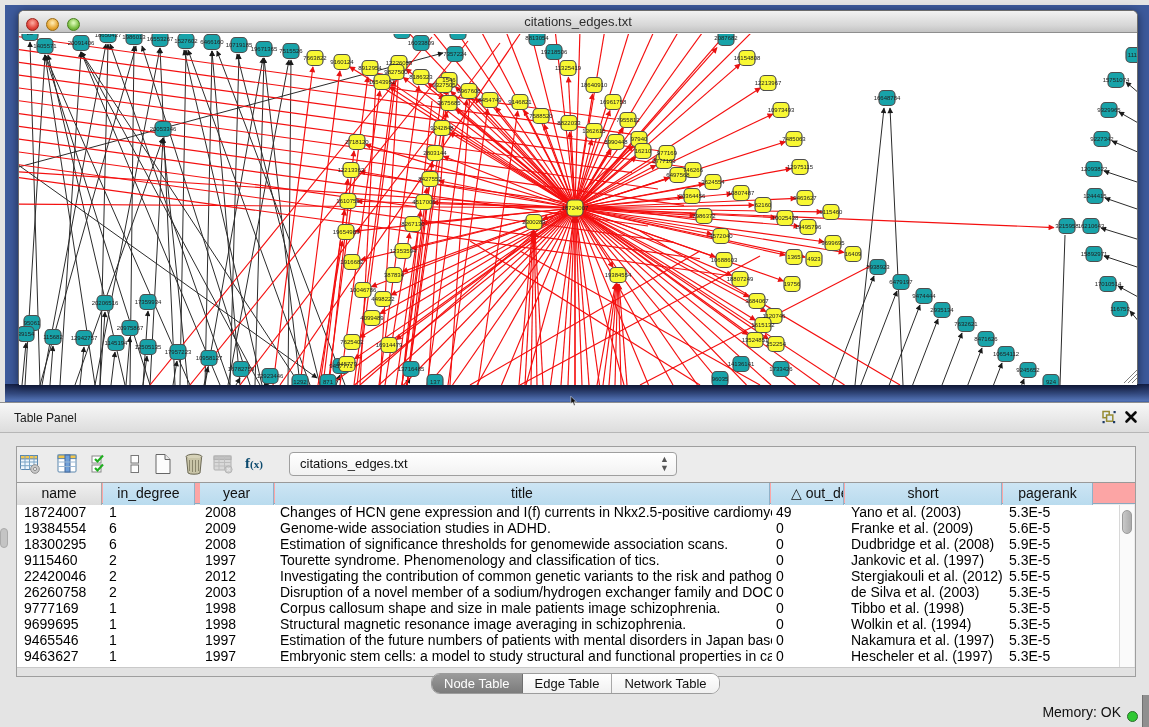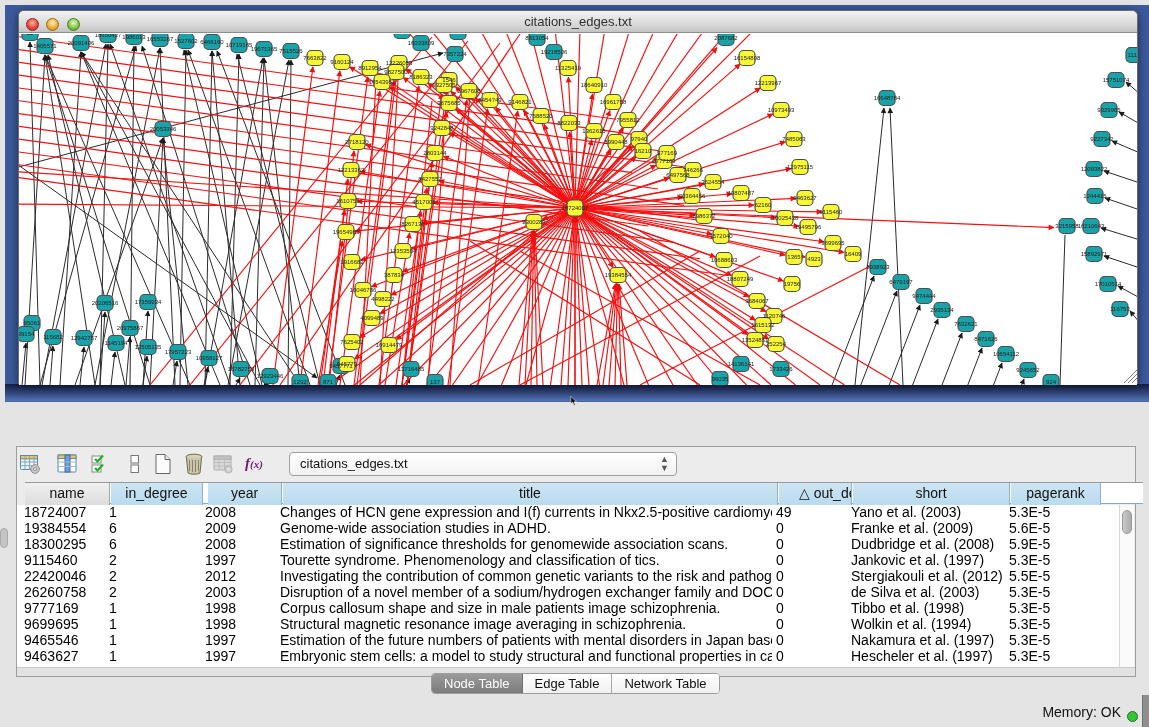--- a/index.html
+++ b/index.html
@@ -25,33 +25,33 @@
 #tphead{position:absolute;left:0;top:0;width:100%;height:31px;
   background:linear-gradient(#f7f7f7,#dddddd);border-top:1px solid #8f8f8f;border-bottom:1px solid #b6b6b6;}
 #tphead .t{position:absolute;left:14px;top:8px;font-size:12px;color:#1a1a1a;}
 #tpbox{position:absolute;left:16px;top:44px;width:1120px;height:231px;background:#ececec;
   border:1px solid #9e9e9e;}
 #hsb{position:absolute;left:0;bottom:0;width:100%;height:9px;background:#e2e2e2;border-top:1px solid #c9c9c9}
 #toolbar{position:absolute;left:0;top:0;width:100%;height:35px;background:#ececec;}
 #dd{position:absolute;left:272px;top:5px;width:388px;height:24px;background:linear-gradient(#ffffff,#f2f2f2);
   border:1px solid #9f9f9f;border-radius:4px;font-size:13px;color:#111;line-height:22px;padding-left:10px;}
 #dd .ar{position:absolute;right:7px;top:2px;font-size:9px;color:#555;line-height:9px;text-align:center}
-#thdr{position:absolute;left:8px;top:35px;width:1118px;height:22px;background:#ffffff;border-top:1px solid #999;border-bottom:1px solid #8aa8bf;}
+#thdr{position:absolute;left:0;top:35px;width:1118px;height:22px;background:#fca5a5;border-top:1px solid #999;border-bottom:1px solid #8aa8bf;}
 .hc{position:absolute;top:0;height:22px;white-space:nowrap;background:linear-gradient(#cde5f4,#b9dbee);border-right:1px solid #8fb2c9;
   font-size:14px;color:#111;text-align:center;line-height:21px;overflow:hidden}
 #tbody{position:absolute;left:0;top:58px;width:1102px;height:165px;background:#fff;
   font-size:14px;color:#000;}
 .tr{position:relative;height:16px;white-space:nowrap;}
 .c{position:absolute;top:0;height:16px;line-height:15px;overflow:hidden}
 .c0{left:7px;width:90px} .c1{left:92px;width:80px} .c2{left:188px;width:70px}
 .c3{left:263px;width:492px} .c4{left:759px;width:70px} .c5{left:834px;width:160px}
 .c6{left:992px;width:95px}
 #vsb{position:absolute;right:1px;top:58px;width:15px;height:163px;background:#fafafa;border-left:1px solid #d8d8d8;}
 #vsb .th{position:absolute;left:2px;top:5px;width:10px;height:24px;border-radius:5px;background:linear-gradient(90deg,#c9c9c9,#ababab);border:1px solid #9a9a9a}
-#tabs{position:absolute;left:431px;top:271px;height:21px;border:1px solid #9c9c9c;border-radius:4px;overflow:hidden;background:#fff;}
+#tabs{position:absolute;left:431px;top:271px;height:21px;border:1px solid #9c9c9c;border-radius:9px;overflow:hidden;background:#fff;}
 .tab{display:inline-block;height:21px;line-height:20px;font-size:13px;color:#111;padding:0 12px;border-right:1px solid #a8a8a8;background:linear-gradient(#ffffff,#efefef);}
 .tab.sel{background:linear-gradient(#9a9a9a,#787878);color:#fff;border-right:1px solid #6f6f6f}
 .tab:last-child{border-right:none}
 #mem{position:absolute;right:28px;bottom:7px;font-size:14px;color:#111}
 #dot{position:absolute;right:11px;bottom:5px;width:11px;height:11px;border-radius:50%;background:#2fc832;border:1px solid #2b6e2b}
 #rgrip{position:absolute;right:0;bottom:0;width:7px;height:32px;background:#8f8f8f;border-left:1px solid #707070}
 #lsb{position:absolute;left:0px;top:126px;width:8px;height:20px;border-radius:4px;background:#c4c4c4;border:1px solid #aaa}
 .tico{position:absolute;top:7px;}
 </style></head>
 <body>
@@ -607,20 +607,33 @@
 <line x1="1124" y1="382" x2="1137" y2="369"></line>
 <line x1="1128" y1="382" x2="1137" y2="373"></line>
 <line x1="1132" y1="382" x2="1137" y2="377"></line>
 </g>
 </svg></div>
 </div>
 <svg id="cursor" viewBox="0 0 10 12">
     <path d="M1,0 L8,7 L5,7 L6.5,11 L5,11.6 L3.5,7.6 L1,9 z" fill="#111" stroke="#fff" stroke-width=".6"></path>
   </svg>
 <div id="tp">
+  <div id="tphead">
+      <span class="t">Table Panel</span>
+    <svg class="tico" style="right:33px" width="14" height="14" viewBox="0 0 14 14">
+        <rect x="1" y="1.5" width="6.2" height="6.2" fill="#e8f0f8" stroke="#968b33" stroke-width="1.5"></rect>
+        <rect x="4.6" y="5" width="6.2" height="6.2" fill="#dfeaf5" stroke="#968b33" stroke-width="1.5"></rect>
+        <rect x="11.5" y="1" width="2.2" height="2.2" fill="#1e3a66"></rect>
+        <rect x="0.5" y="11" width="2.2" height="2.2" fill="#1e3a66"></rect>
+        <rect x="11" y="11" width="2.2" height="2.2" fill="#1e3a66"></rect>
+      </svg>
+    <svg class="tico" style="right:11px" width="14" height="14" viewBox="0 0 14 14">
+        <path d="M2.5,2.5 L11.5,11.5 M11.5,2.5 L2.5,11.5" stroke="#0a0a0a" stroke-width="2.6" stroke-linecap="round"></path>
+      </svg>
+  </div>
   <div id="tpbox">
     <div id="toolbar">
 
       <svg style="position:absolute;left:2px;top:6px" width="22" height="22" viewBox="0 0 22 22">
           <rect x="1.5" y="2.5" width="17" height="14" rx="1" fill="#eef6fc" stroke="#5a86ad"></rect>
           <rect x="1.5" y="2.5" width="17" height="3.4" fill="#f2c64e" stroke="#5a86ad"></rect>
           <path d="M1.5,9 h17 M1.5,12.7 h17 M6,2.5 v14 M10.5,2.5 v14 M15,2.5 v14" stroke="#7aa5c6" stroke-width="1" fill="none"></path>
           <circle cx="16" cy="16" r="4.3" fill="#c9c9c9" stroke="#8e8e8e"></circle>
           <circle cx="16" cy="16" r="1.6" fill="#efefef" stroke="#8e8e8e"></circle>
         </svg>
@@ -649,21 +662,21 @@
           <path d="M3.5,5 L5,20 a6.5,2 0 0 0 12,0 L18.5,5" fill="#c9c5a8" stroke="#6b6854"></path>
           <path d="M6.5,7 v11 M9.5,7 v12 M12.5,7 v12 M15.5,7 v11" stroke="#8a866c" fill="none"></path>
         </svg>
         <svg style="position:absolute;left:195px;top:6px" width="22" height="22" viewBox="0 0 22 22">
           <rect x="2" y="3" width="17" height="14" rx="1" fill="#d9d9d9" stroke="#b0b0b0"></rect>
           <rect x="2" y="3" width="17" height="3.4" fill="#c2c2c2" stroke="#b0b0b0"></rect>
           <path d="M2,9.5 h17 M2,13 h17 M7,3 v14 M12.5,3 v14" stroke="#bdbdbd" fill="none"></path>
           <circle cx="16.5" cy="16.5" r="3.6" fill="#cccccc" stroke="#b5b5b5"></circle>
           <path d="M15,15 l3,3 M18,15 l-3,3" stroke="#e5e5e5" stroke-width="1.2"></path>
         </svg>
-        <div style="position:absolute;left:228px;top:8px;font-family:'Liberation Serif',serif;font-style:italic;font-weight:bold;font-size:15px;color:#701a75">f<span style="font-size:11px">(x)</span></div>
+        <div style="position:absolute;left:228px;top:8px;font-family:'Liberation Serif',serif;font-weight:bold;font-size:15px;color:#0c4a6e">f<span style="font-size:11px">(x)</span></div>
       <div id="dd">citations_edges.txt<div class="ar">▲<br>▼</div></div>
     </div>
     <div id="thdr">
       <div class="hc" style="left:0;width:85px;background:linear-gradient(#f0f0f0,#dcdcdc);border-right:1px solid #a8a8a8">name</div>
       <div class="hc" style="left:86px;width:92px">in_degree</div>
       <div class="hc" style="left:183px;width:74px">year</div>
       <div class="hc" style="left:258px;width:495px">title</div>
       <div class="hc" style="left:754px;width:73px;text-align:left;padding-left:20px">△ out_de…</div>
       <div class="hc" style="left:828px;width:157px">short</div>
       <div class="hc" style="left:986px;width:90px">pagerank</div>

